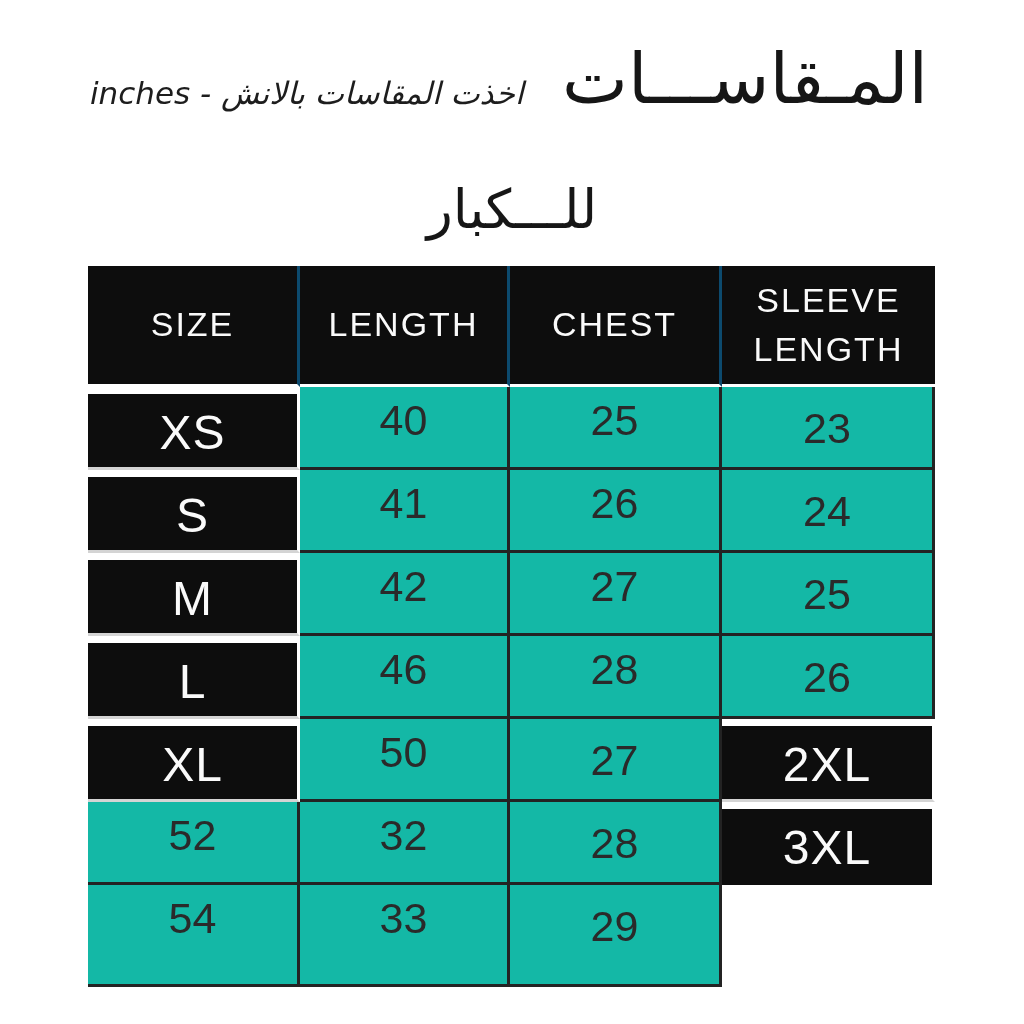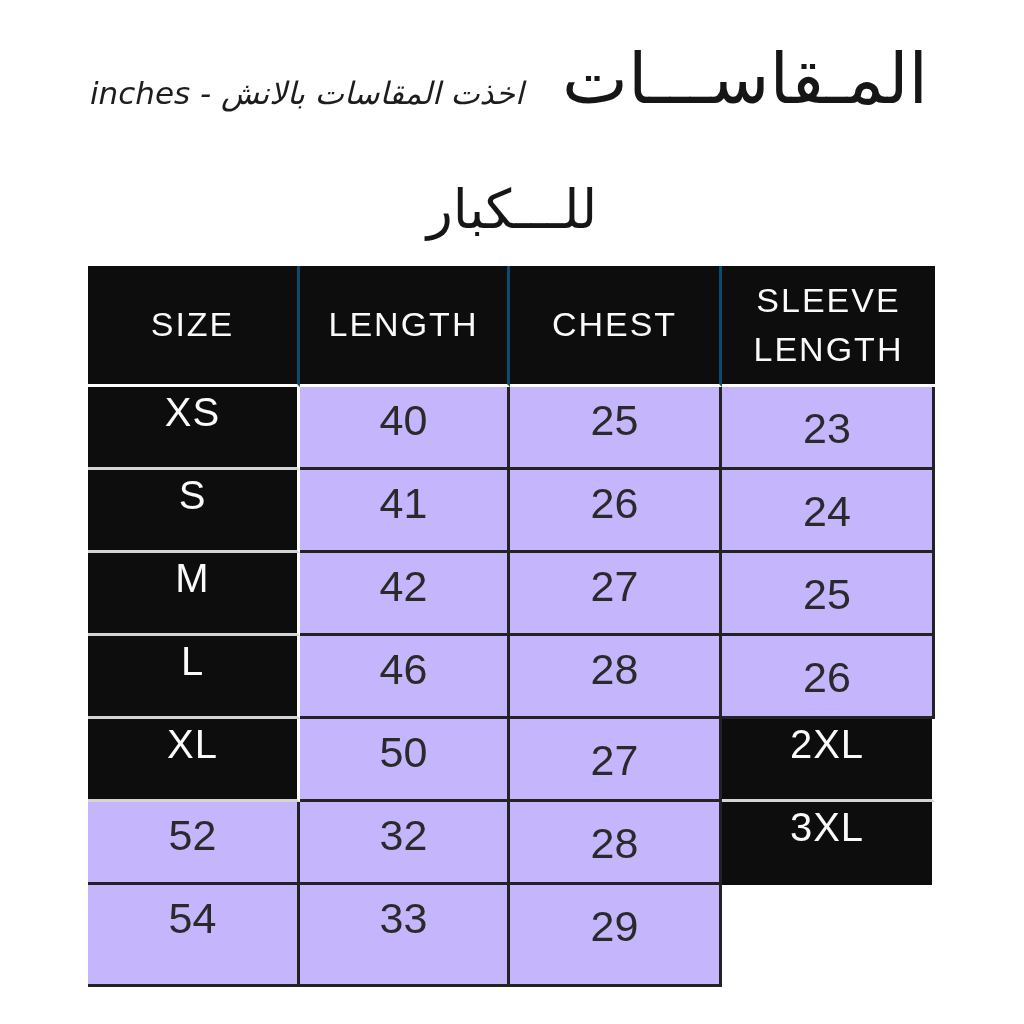--- a/index.html
+++ b/index.html
@@ -77,29 +77,30 @@
     border-bottom: 3px solid #ffffff;
     font-size: 34px;
     letter-spacing: 2px;
     line-height: 1.45;
     text-align: center;
   }
   .hcell.last { border-right: none; }
   .scell {
     border-right: 3px solid #ffffff;
     border-bottom: 3px solid #d4d4d4;
-    font-size: 40px;
+    font-size: 48px;
     letter-spacing: 1px;
     align-items: flex-start;
-    padding-top: 3px;
+    padding-top: 11px;
+    margin-top: 7px;
   }
   .scell.last { border-bottom: none; }
   
   .dcell {
-    background: #c4b5fd;
+    background: #14b8a6;
     border-right: 3px solid #232323;
     border-bottom: 3px solid #232323;
     color: #2a2a2a;
     font-size: 43px;
     align-items: flex-start;
     padding-top: 9px;
   }
   .dcell.sleeve { padding-top: 17px; }
 </style>
 </head>

